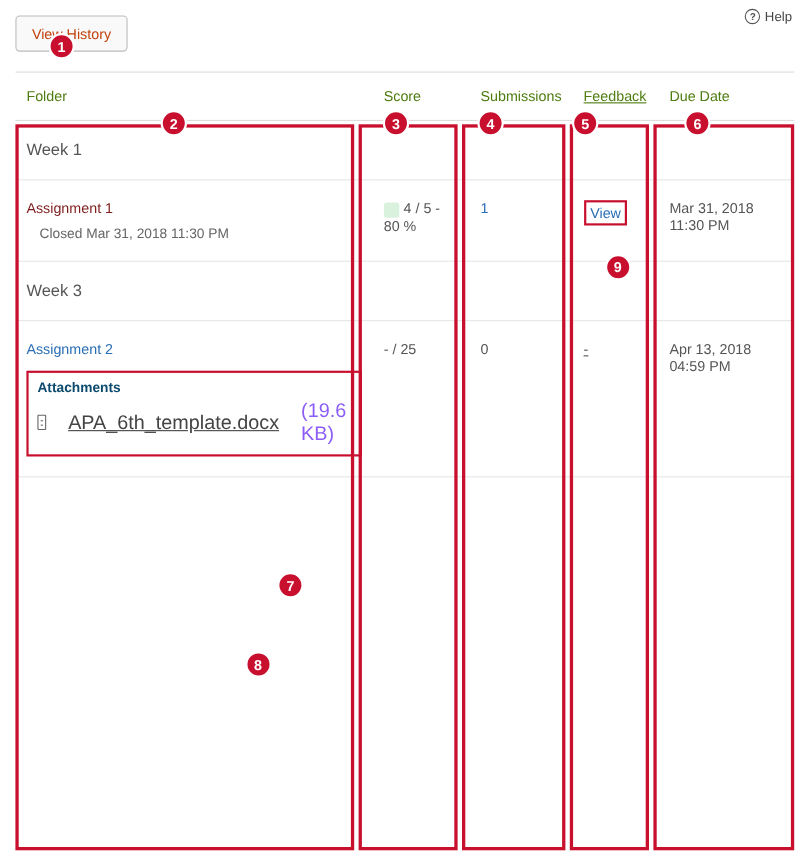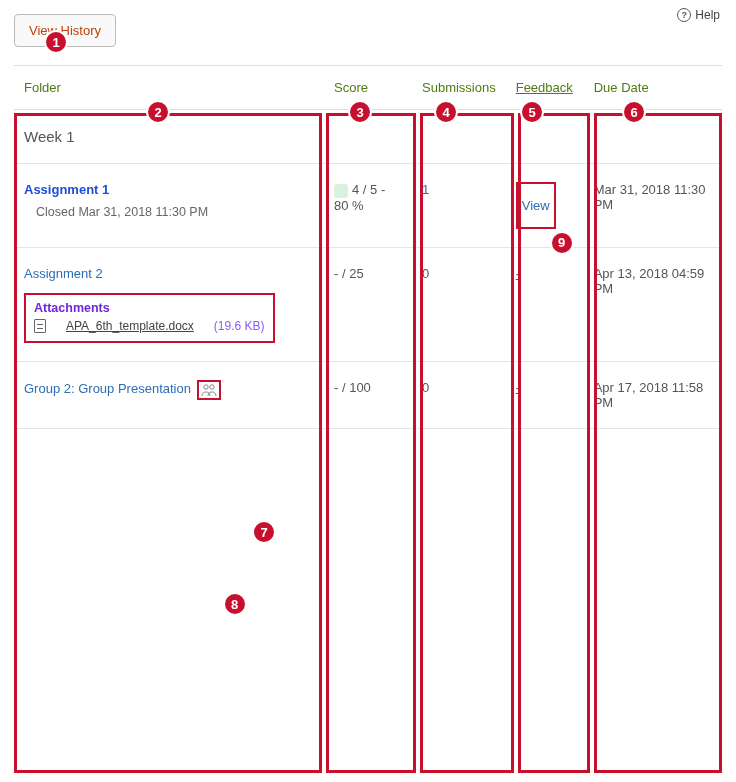--- a/index.html
+++ b/index.html
@@ -70,47 +70,47 @@
     padding: 18px 10px;
     border-bottom: 1px solid #e6e6e6;
     vertical-align: top;
   }
   .cat-row td {
     padding: 18px 10px;
     font-size: 15px;
     color: #555;
     margin-left: 40px;
   }
-  .folder-name { color: #1d4ed8; font-weight: bold; }
+  .folder-name { color: #7f1d1d; }
   .folder-link { color: #2b6eb5; text-decoration: none; }
   .sub-text {
     margin-top: 8px;
     color: #666;
     font-size: 12.5px;
     padding-left: 12px;
   }
   .attach-block {
     margin-top: 12px;
     border: 2.5px solid #c8102e;
     padding: 6px 8px 8px 8px;
     position: relative;
     display: inline-block;
     min-width: 240px;
   }
   .attach-title {
     font-weight: 600;
-    color: #6d28d9;
+    color: #0c4a6e;
     font-size: 12.5px;
     margin-bottom: 4px;
   }
   .attach-row {
     display: flex;
     align-items: center;
     gap: 20px;
-    font-size: 12px;
+    font-size: 18px;
   }
   .doc-icon {
     width: 12px; height: 14px;
     border: 1px solid #666;
     border-radius: 1px;
     position: relative;
   }
   .doc-icon::before, .doc-icon::after {
     content: "";
     position: absolute;
@@ -135,21 +135,21 @@
     display: inline-block;
     width: 14px; height: 14px;
     background: #d9f2dd;
     border-radius: 3px;
     margin-right: 4px;
     vertical-align: middle;
   }
   .sub-link { color: #2b6eb5; }
   .feedback-box {
     border: 2.5px solid #c8102e;
-    padding: 14px 4px;
+    padding: 2px 4px;
     display: inline-block;
   }
   .feedback-link { color: #2b6eb5; }
 
   
   .col-outline {
     position: absolute;
     border: 3px solid #c8102e;
     pointer-events: none;
   }
@@ -206,43 +206,34 @@
         <tr class="cat-row">
           <td colspan="5">Week 1</td>
         </tr>
         <tr>
           <td class="col-folder"><span class="folder-name">Assignment 1</span><div class="sub-text">Closed Mar 31, 2018 11:30 PM</div></td>
           <td class="col-score"><span class="score-pill"></span><span>4 / 5 -</span><div>80 %</div></td>
           <td class="col-sub"><a class="sub-link">1</a></td>
           <td class="col-fb"><span class="feedback-box" id="feedback-box-el"><a class="feedback-link">View</a></span></td>
           <td class="col-due">Mar 31, 2018 11:30 PM</td>
         </tr>
+        <tr class="cat-row">
+          <td colspan="5">Week 3</td>
+        </tr>
         <tr>
           <td class="col-folder"><a class="folder-link">Assignment 2</a><div class="attach-block" id="attach-block-el"><div class="attach-title">Attachments</div><div class="attach-row">
                 <span class="doc-icon"></span>
                 <a class="attach-link">APA_6th_template.docx</a>
                 <span class="attach-size"> (19.6 KB)</span>
               </div></div></td>
           <td class="col-score"><span>- / 25</span></td>
           <td class="col-sub"><span>0</span></td>
           <td class="col-fb"><span>-</span></td>
           <td class="col-due">Apr 13, 2018 04:59 PM</td>
         </tr>
-        <tr>
-          <td class="col-folder"><a class="folder-link">Group 2: Group Presentation</a> <span class="group-icon" id="group-icon-el"><svg width="16" height="14" viewBox="0 0 16 14">
-                <circle cx="5" cy="4" r="2.2" fill="none" stroke="#888" stroke-width="1"></circle>
-                <circle cx="11" cy="4" r="2.2" fill="none" stroke="#888" stroke-width="1"></circle>
-                <path d="M1 13c0-3 2-4 4-4s4 1 4 4" fill="none" stroke="#888" stroke-width="1"></path>
-                <path d="M7 13c0-3 2-4 4-4s4 1 4 4" fill="none" stroke="#888" stroke-width="1"></path>
-              </svg></span></td>
-          <td class="col-score"><span>- / 100</span></td>
-          <td class="col-sub"><span>0</span></td>
-          <td class="col-fb"><span>-</span></td>
-          <td class="col-due">Apr 17, 2018 11:58 PM</td>
-        </tr>
       </tbody>
   </table>
 
   
   <div class="outline-wrap">
 
     <div class="col-outline" style="left:14px; top:113px; width:308px; height:660px;"></div>
     <div class="col-outline" style="left:326px; top:113px; width:90px; height:660px;"></div>
     <div class="col-outline" style="left:420px; top:113px; width:94px; height:660px;"></div>
     <div class="col-outline" style="left:518px; top:113px; width:72px; height:660px;"></div>

